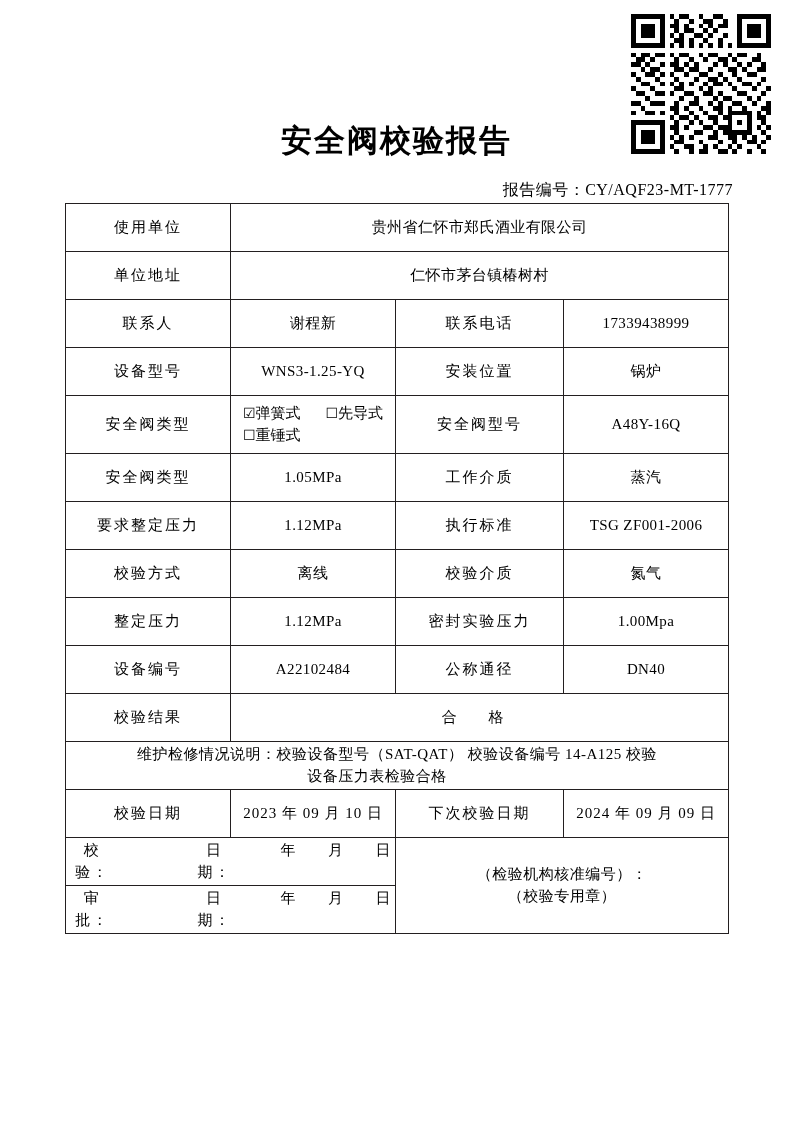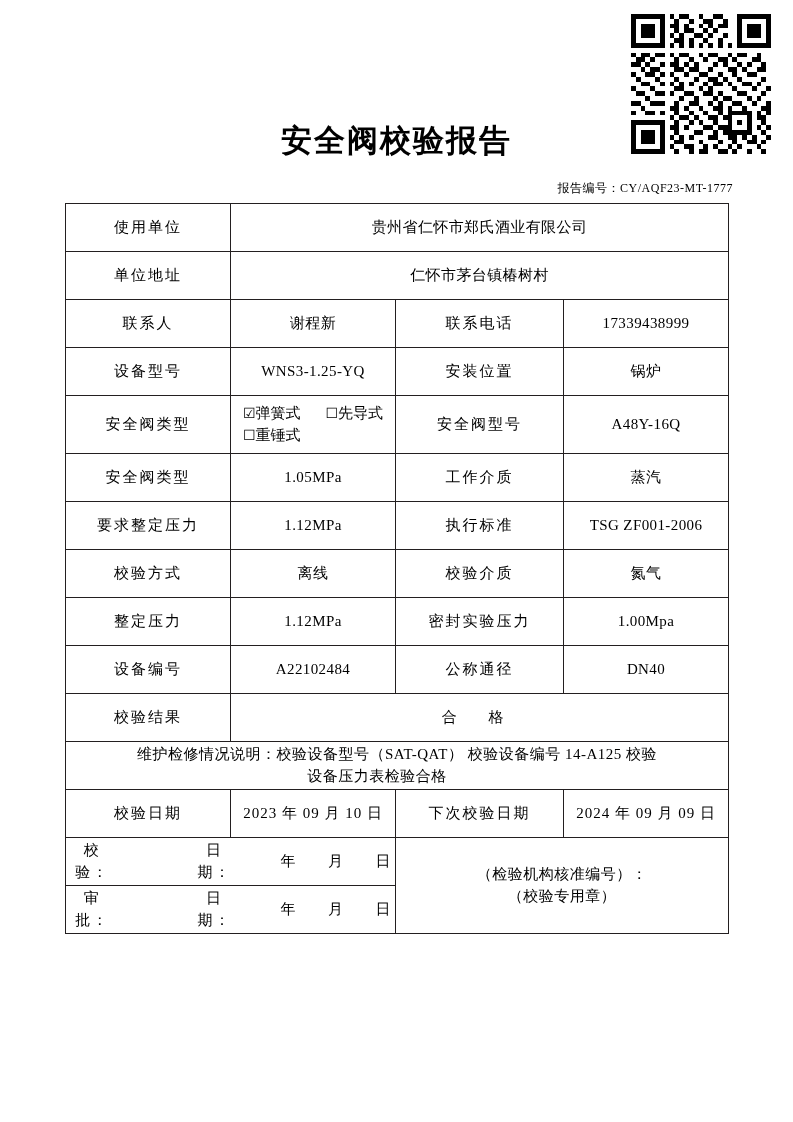--- a/index.html
+++ b/index.html
@@ -44,21 +44,21 @@
     letter-spacing: 2px;
     font-family: "Liberation Serif", "DejaVu Serif", serif;
   }
 
   .report-no {
     position: absolute;
     top: 180px;
     left: 0;
     width: 733px;
     text-align: right;
-    font-size: 12px;
+    font-size: 16px;
     letter-spacing: 0.5px;
   }
 
   
   table.main {
     position: absolute;
     top: 203px;
     left: 65px;
     width: 663px;
     border-collapse: collapse;
@@ -121,21 +121,20 @@
   td.date-cell { letter-spacing: 1px; }
 
   td.sign-cell {
     text-align: left;
     padding-left: 14px;
     height: 58px;
     letter-spacing: 0.5px;
   }
   .sign-inner {
     display: flex;
-    align-items: center;
   }
   .sign-lbl { margin-right: 78px; letter-spacing: 2px; }
   .sign-date { margin-right: 44px; letter-spacing: 2px; }
   .sign-y { margin-right: 32px; }
   .sign-m { margin-right: 32px; }
 
   td.stamp-cell {
     height: 116px;
     vertical-align: middle;
     font-size: 15px;

